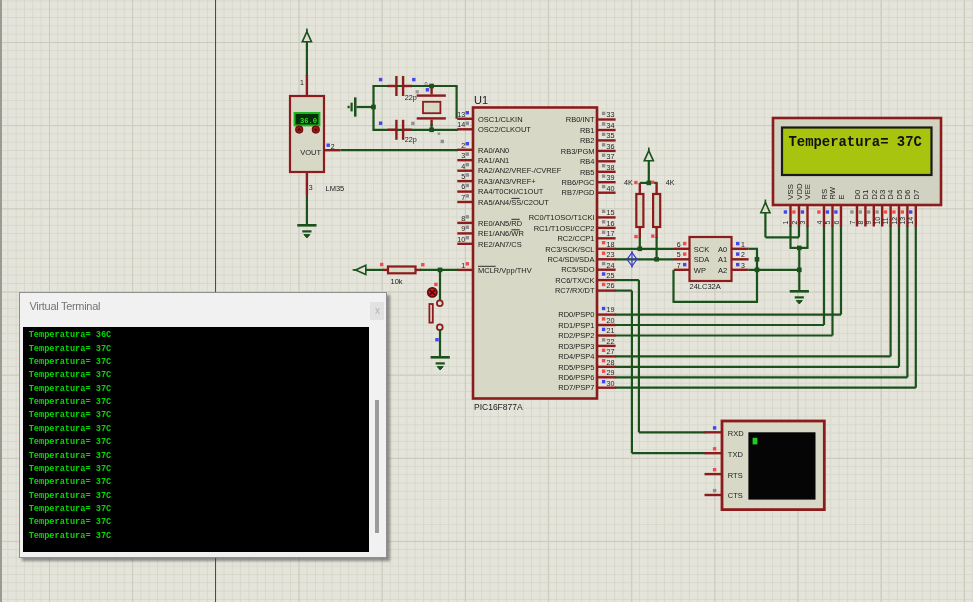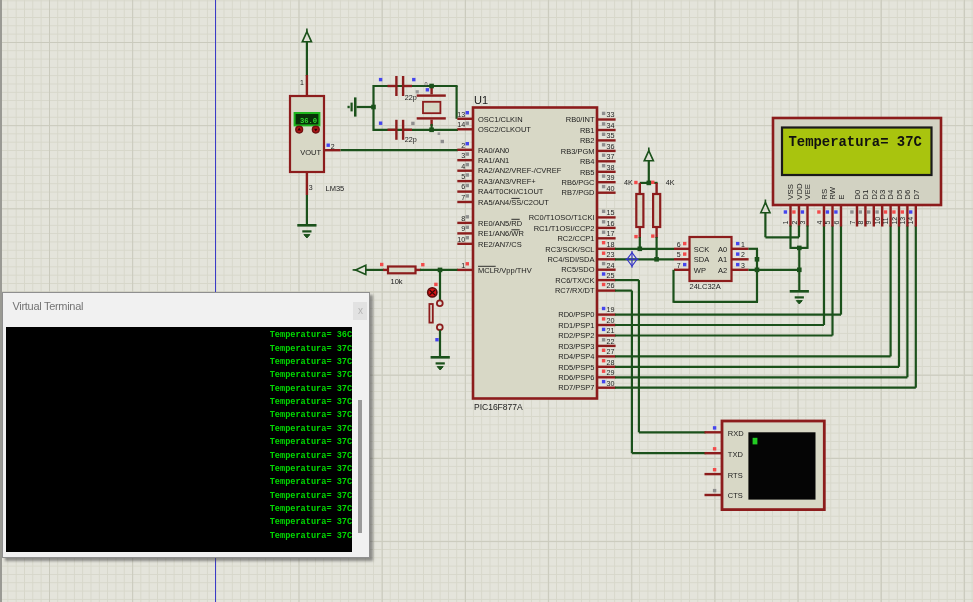--- a/index.html
+++ b/index.html
@@ -7,29 +7,29 @@
  linear-gradient(to right,#cacabd 1px,transparent 1px),
  linear-gradient(to bottom,#cacabd 1px,transparent 1px),
  linear-gradient(to right,#d7d7ca 1px,transparent 1px),
  linear-gradient(to bottom,#d7d7ca 1px,transparent 1px);
 background-size:83.2px 83.2px,83.2px 83.2px,8.32px 8.32px,8.32px 8.32px;
 background-position:49px 0px,0px 42px,7.4px 0px,0px 0.4px;
 font-family:"Liberation Sans",sans-serif;}
 #bluev{position:absolute;left:215px;top:0;width:1.4px;height:602px;background:#3b3bc8;}
 #bluev2{position:absolute;left:0px;top:0;width:1.5px;height:602px;background:#9a9a94;}
 #svg1{position:absolute;left:0;top:0;}
-#vtwin{position:absolute;left:2px;top:291.6px;width:367.5px;height:266.5px;
+#vtwin{position:absolute;left:19px;top:291.6px;width:367.5px;height:266.5px;
 background:#f1f1f1;border:1px solid #8f8f8f;box-sizing:border-box;
 box-shadow:3px 3px 2.5px rgba(70,70,70,0.55);}
 #vttitle{position:absolute;left:9.5px;top:7px;font-size:11px;color:#747474;letter-spacing:-0.3px;}
 #vtx{position:absolute;left:350.4px;top:9.5px;width:14px;height:17.5px;background:#e2e2e2;
 color:#b4b4b4;font-size:10px;text-align:center;line-height:17px;}
 #vtblack{position:absolute;left:2.5px;top:34.5px;width:340.5px;height:222.5px;background:#000;
 color:#00d900;font-family:"Liberation Mono",monospace;font-size:8.6px;font-weight:bold;
-line-height:13.36px;padding-top:2.2px;padding-left:6.2px;box-sizing:content-box;overflow:hidden;text-align:right;}
+line-height:13.36px;padding-top:2.2px;padding-left:6.2px;box-sizing:content-box;overflow:hidden;}
 #vtthumb{position:absolute;left:355px;top:107px;width:3.6px;height:133px;background:#9a9a9a;}
 </style></head><body>
 <div id="page">
 <div id="bluev"></div>
     <div id="bluev2"></div>
 <svg id="svg1" width="973" height="602" viewBox="0 0 973 602">
 <polygon points="306.9,31.6 302.3,41.8 311.5,41.8" stroke="#1b511b" stroke-width="1.6" fill="none"></polygon>
 <line x1="306.9" y1="28.6" x2="306.9" y2="33.6" stroke="#1b511b" stroke-width="1.6"></line>
 <line x1="306.9" y1="41.6" x2="306.9" y2="76.0" stroke="#1b511b" stroke-width="2.2"></line>
 <line x1="306.9" y1="75.0" x2="306.9" y2="97.0" stroke="#8c1c1c" stroke-width="2.4"></line>

